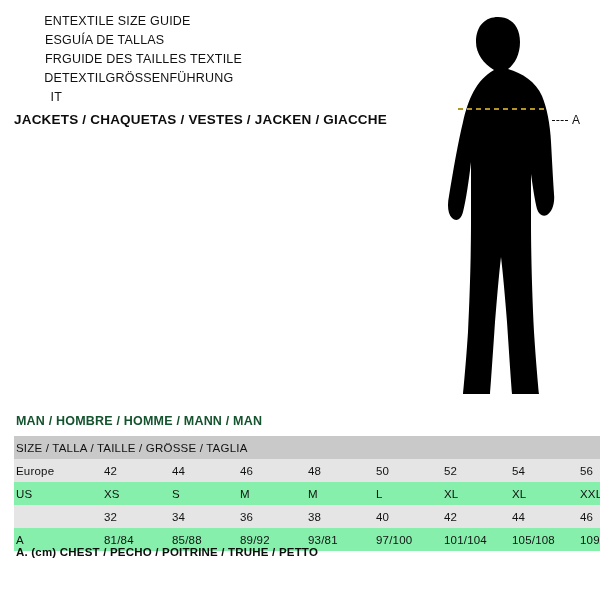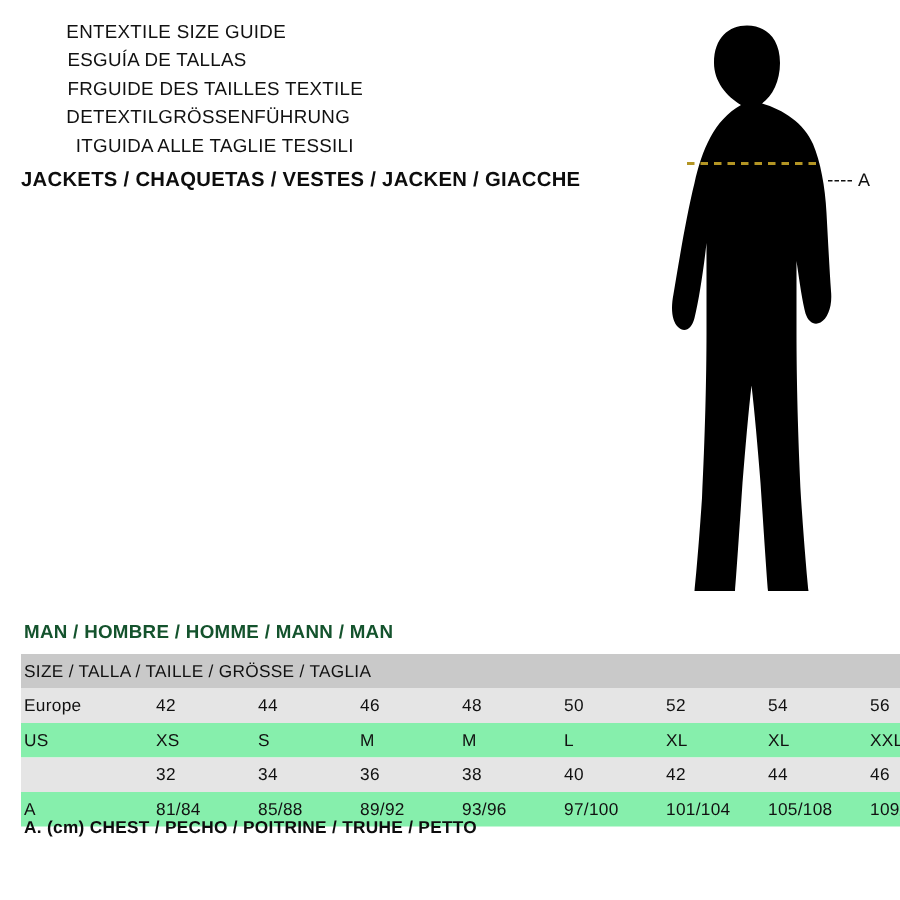--- a/index.html
+++ b/index.html
@@ -163,21 +163,20 @@
     <div class="legend-row">
       <span class="legend-code">FR</span>
       <span class="legend-text">GUIDE DES TAILLES TEXTILE</span>
     </div>
     <div class="legend-row">
       <span class="legend-code">DE</span>
       <span class="legend-text">TEXTILGRÖSSENFÜHRUNG</span>
     </div>
     <div class="legend-row">
       <span class="legend-code">IT</span>
-      <span class="legend-text">GUIDA ALLE TAGLIE TESSILI</span>
     </div>
   </div>
 
   <div class="categories">
     <div class="cat-line">JACKETS / CHAQUETAS / VESTES / JACKEN / GIACCHE</div>
   </div>
 
   <div class="figure-wrap">
     <svg class="figure-svg" width="200" height="390" viewBox="0 0 200 390">
       <path fill="#000000" d="
@@ -270,21 +269,21 @@
           <td class="val">42</td>
           <td class="val">44</td>
           <td class="val">46</td>
         </tr>
 
         <tr class="row-plain">
           <td>A</td>
           <td class="val">81/84</td>
           <td class="val">85/88</td>
           <td class="val">89/92</td>
-          <td class="val">93/96</td>
+          <td class="val">93/81</td>
           <td class="val">97/100</td>
           <td class="val">101/104</td>
           <td class="val">105/108</td>
           <td class="val">109/112</td>
         </tr>
       </tbody>
     </table>
   </div>
 
   <div class="footnote">A. (cm) CHEST / PECHO / POITRINE / TRUHE / PETTO</div>

